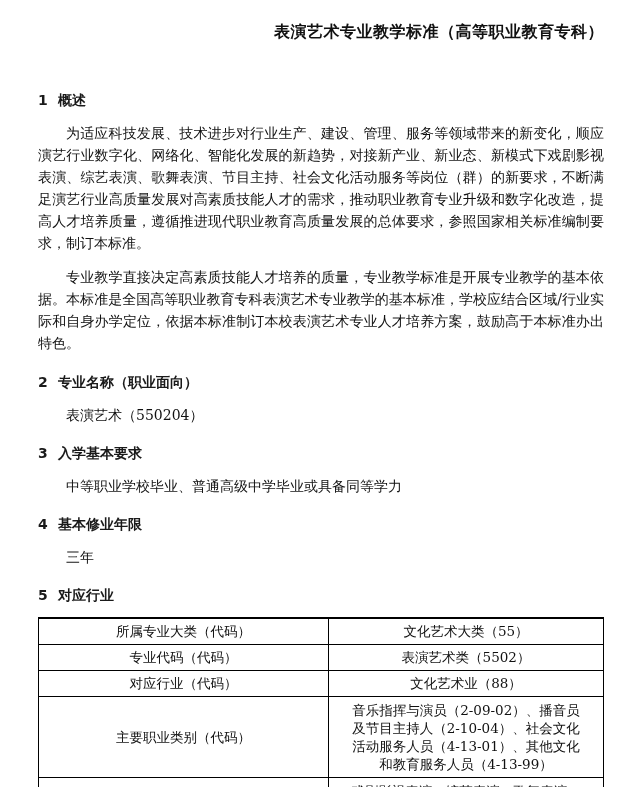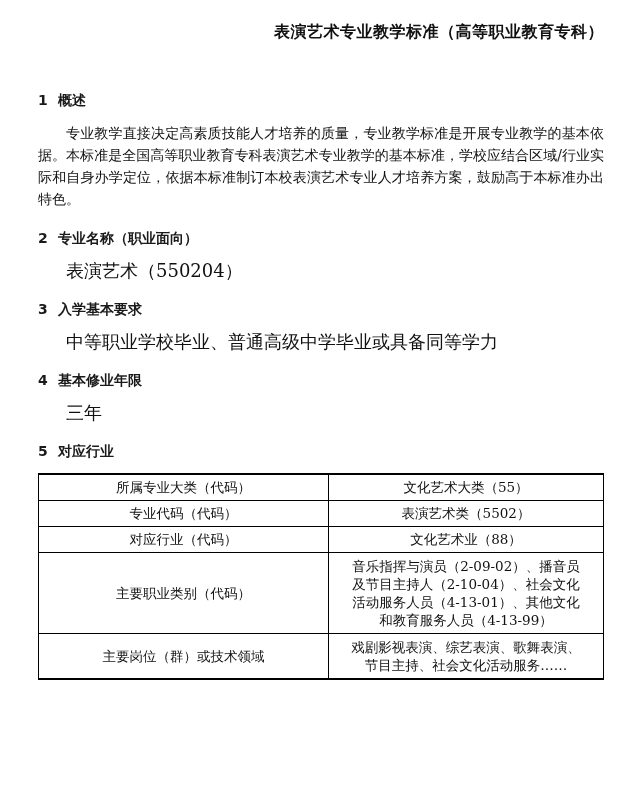--- a/index.html
+++ b/index.html
@@ -38,23 +38,23 @@
     width: 20px;
     flex: 0 0 20px;
   }
   .body-p {
     font-size: 14px;
     line-height: 22px;
     text-align: justify;
     text-indent: 2em;
     margin: 13px 0 0 0;
   }
-  .body-p + .body-p { margin-top: 4px; text-decoration: underline; }
+  .body-p + .body-p { margin-top: 12px; }
   .sec-content {
-    font-size: 18px;
+    font-size: 14px;
     line-height: 20px;
     margin: 14px 0 0 0;
     padding-left: 28px;
   }
   table.career {
     margin-top: 13px;
     width: 566px;
     border-collapse: collapse;
     table-layout: fixed;
     font-size: 13.5px;
@@ -76,20 +76,21 @@
 <body>
 
 <div class="page">
 
   <div class="doc-title">表演艺术专业教学标准（高等职业教育专科）</div>
 
   <div class="sec-heading first">
     <span class="sec-num">1</span>
     <span>概述</span>
   </div>
+  <p class="body-p">为适应科技发展、技术进步对行业生产、建设、管理、服务等领域带来的新变化，顺应演艺行业数字化、网络化、智能化发展的新趋势，对接新产业、新业态、新模式下戏剧影视表演、综艺表演、歌舞表演、节目主持、社会文化活动服务等岗位（群）的新要求，不断满足演艺行业高质量发展对高素质技能人才的需求，推动职业教育专业升级和数字化改造，提高人才培养质量，遵循推进现代职业教育高质量发展的总体要求，参照国家相关标准编制要求，制订本标准。</p>
   <p class="body-p">专业教学直接决定高素质技能人才培养的质量，专业教学标准是开展专业教学的基本依据。本标准是全国高等职业教育专科表演艺术专业教学的基本标准，学校应结合区域/行业实际和自身办学定位，依据本标准制订本校表演艺术专业人才培养方案，鼓励高于本标准办出特色。</p>
 
   <div class="sec-heading">
     <span class="sec-num">2</span>
     <span>专业名称（职业面向）</span>
   </div>
   <div class="sec-content">表演艺术（550204）</div>
 
   <div class="sec-heading">
     <span class="sec-num">3</span>

